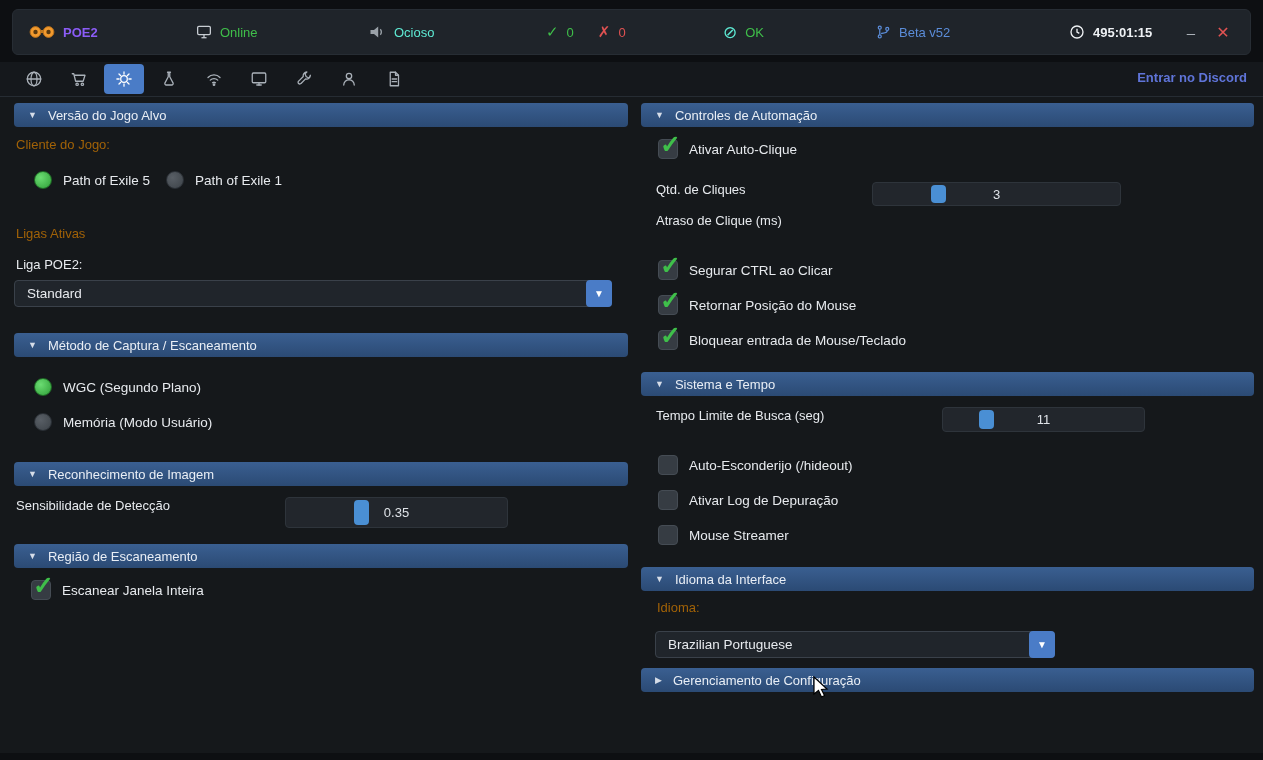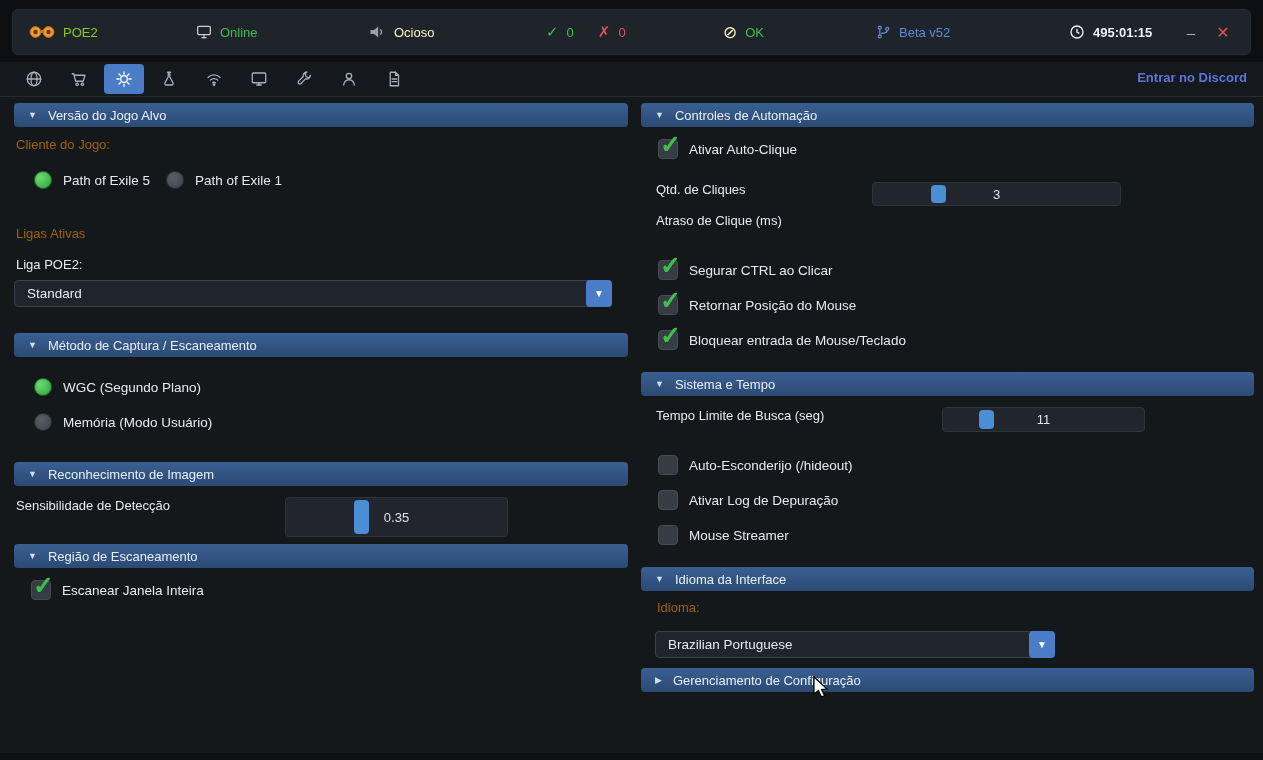--- a/index.html
+++ b/index.html
@@ -6,22 +6,22 @@
   html,body { width:1263px; height:760px; overflow:hidden; background:#0d0f12;
     font-family:"Liberation Sans", sans-serif; }
   #stage { position:relative; width:1263px; height:760px; }
 
   
   .titlebar { position:absolute; left:12px; top:9px; width:1239px; height:46px;
     background:#1f242a; border:1px solid #272d34; border-radius:6px; }
   .tb-item { position:absolute; top:0; height:100%; display:flex; align-items:center;
     gap:8px; font-size:13px; color:#d6dadf; }
   .tb-text { white-space:nowrap; }
-  .app-name { color:#84cc16; font-weight:normal; }
-  .green { color:#3fbf4a; } .gray { color:#fef9c3; } .red { color:#e05252; }
+  .app-name { color:#8b5cf6; font-weight:bold; }
+  .green { color:#3fbf4a; } .gray { color:#5eead4; } .red { color:#e05252; }
   .blue { color:#5b8dd9; } .white { color:#eef1f4; font-weight:bold; }
   .tb-glyph { font-size:15px; }
   .win-btn { position:absolute; top:0; height:100%; width:30px; display:flex;
     align-items:center; justify-content:center; font-size:15px; cursor:default; }
   .win-min { right:44px; color:#aab0b7; }
   .win-close { right:12px; color:#e05252; font-size:16px; }
 
   
   .toolbar { position:absolute; left:0; top:62px; width:1263px; height:34px;
     background:#15181c; }
@@ -264,21 +264,21 @@
   <div class="row" style="left:34px;top:413px">
     <span class="radio off"></span>
     <span>Memória (Modo Usuário)</span>
   </div>
 
   <div class="sec" style="left:14px;top:462px;width:614px">
     <span class="sec-arrow">▼</span>
     <span>Reconhecimento de Imagem</span>
   </div>
   <div class="lbl" style="left:16px;top:498px">Sensibilidade de Detecção</div>
-  <div class="slider" style="left:285px;top:497px;width:223px;height:40px">
+  <div class="slider" style="left:285px;top:497px;width:223px;height:31px">
     <span class="thumb" style="left:68px"></span>
     <span class="slider-value">0.35</span>
   </div>
 
   <div class="sec" style="left:14px;top:544px;width:614px">
     <span class="sec-arrow">▼</span>
     <span>Região de Escaneamento</span>
   </div>
   <div class="row" style="left:31px;top:580px">
     <span class="checkbox">

